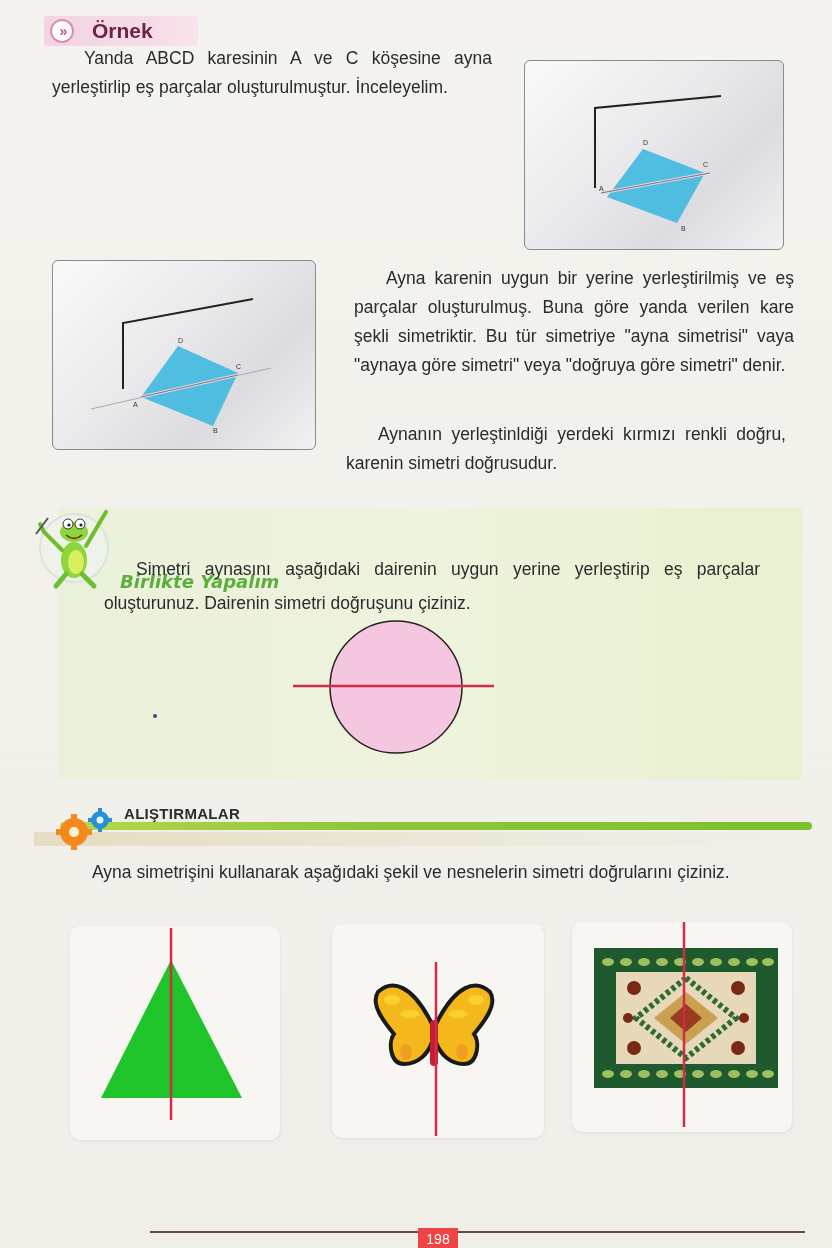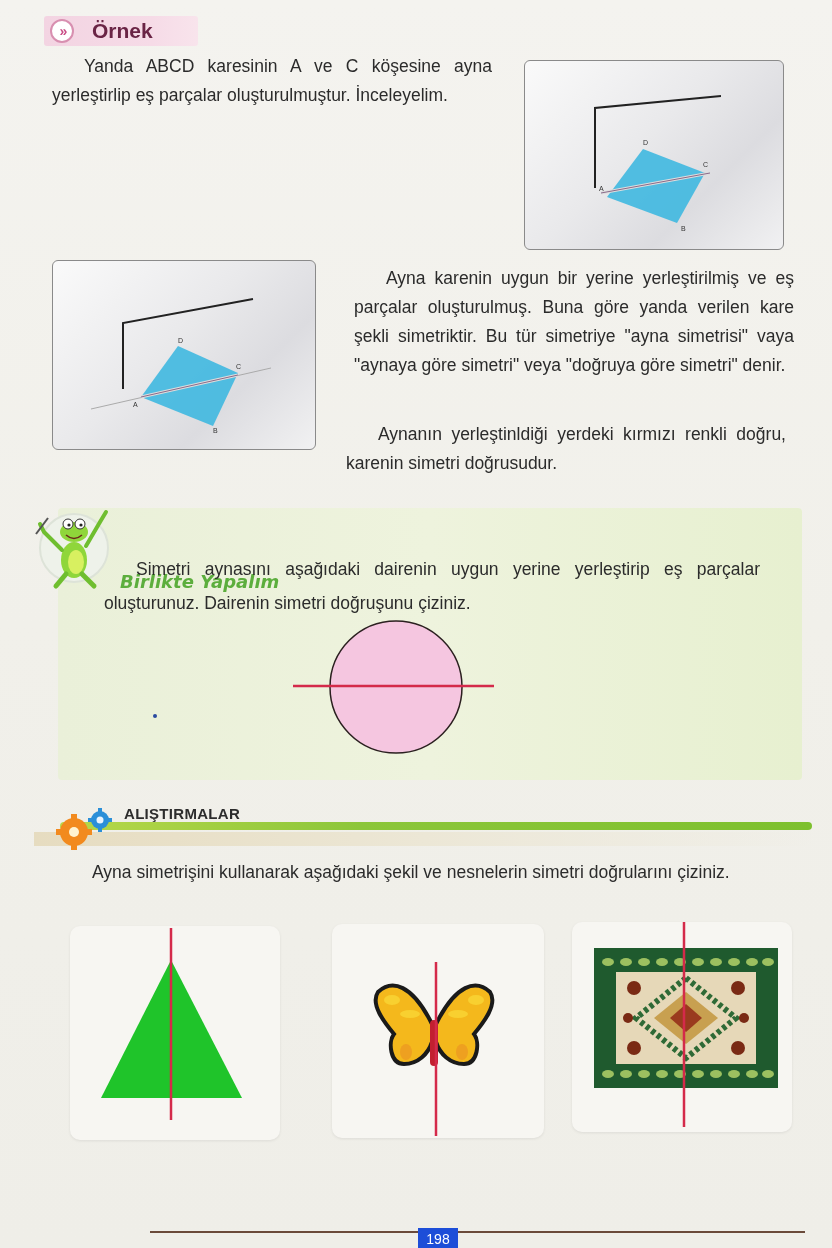--- a/index.html
+++ b/index.html
@@ -69,32 +69,32 @@
     background: #f7f6f2; border-radius: 10px;
     box-shadow: 0 1px 3px rgba(0,0,0,0.08);
   }
 
   
   .footer-line {
     left: 150px; top: 1231px; width: 655px; height: 2px; background: #6a4a3a;
   }
   .page-num {
     left: 418px; top: 1228px; width: 40px; height: 20px;
-    background: #1d4ed8; color: #fff; font-size: 14px; text-align: center; line-height: 22px;
+    background: #ef4444; color: #fff; font-size: 14px; text-align: center; line-height: 22px;
   }
 </style>
 </head>
 <body>
 
 <div class="abs ornek-bar">
   <div class="ornek-icon">»</div>
   <span class="ornek-title">Örnek</span>
 </div>
 
-<p class="abs para indent" style="left:52px; top:52px; width:440px;">Yanda ABCD karesinin A ve C köşesine ayna yerleştirlip eş parçalar oluşturulmuştur. İnceleyelim.</p>
+<p class="abs para indent" style="left:52px; top:44px; width:440px;">Yanda ABCD karesinin A ve C köşesine ayna yerleştirlip eş parçalar oluşturulmuştur. İnceleyelim.</p>
 
 <div class="abs photo" style="left:524px; top:60px; width:260px; height:190px;">
   <svg width="260" height="190" viewBox="0 0 260 190">
     <polyline points="70,127 70,47 196,35" fill="none" stroke="#222" stroke-width="2"></polyline>
     <polygon points="118,88 180,112 152,162 82,136" fill="#3fb8e0" opacity="0.9"></polygon>
     <line x1="76" y1="132" x2="185" y2="112" stroke="#ddd" stroke-width="3"></line>
     <line x1="76" y1="132" x2="185" y2="112" stroke="#8a6a8a" stroke-width="1"></line>
     <text x="74" y="130" font-size="7" fill="#333">A</text>
     <text x="178" y="106" font-size="7" fill="#333">C</text>
     <text x="118" y="84" font-size="7" fill="#333">D</text>

